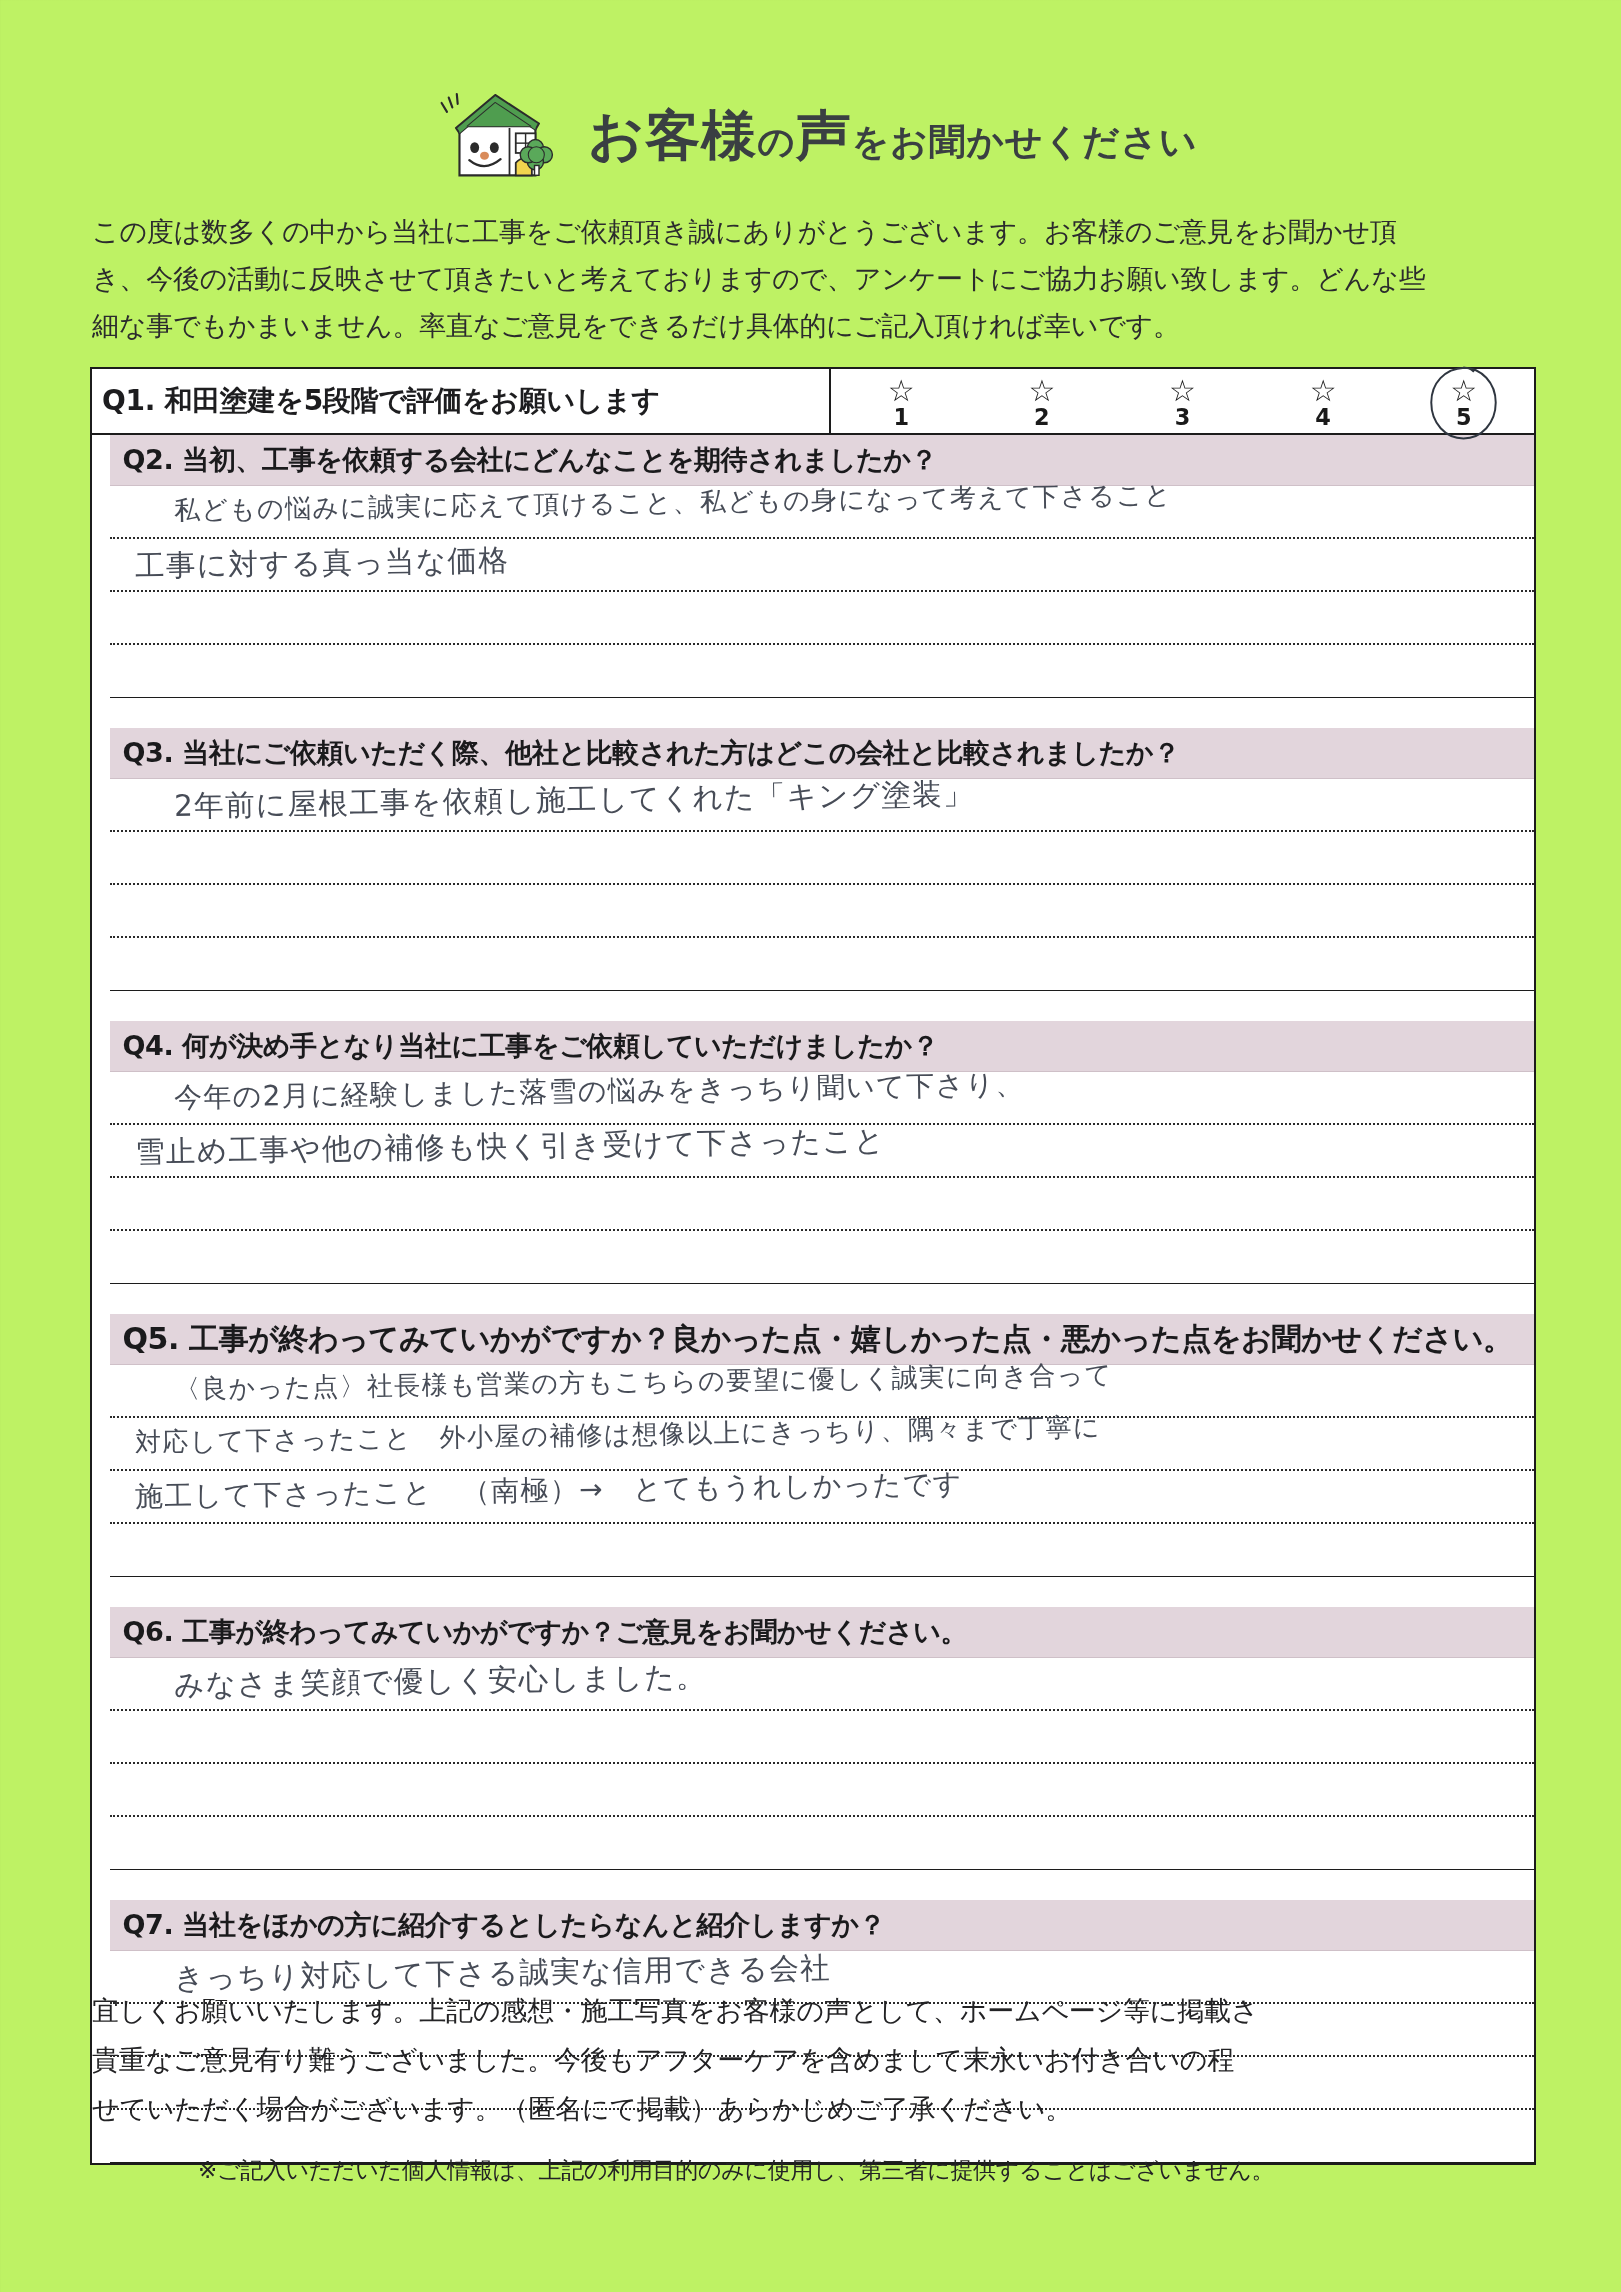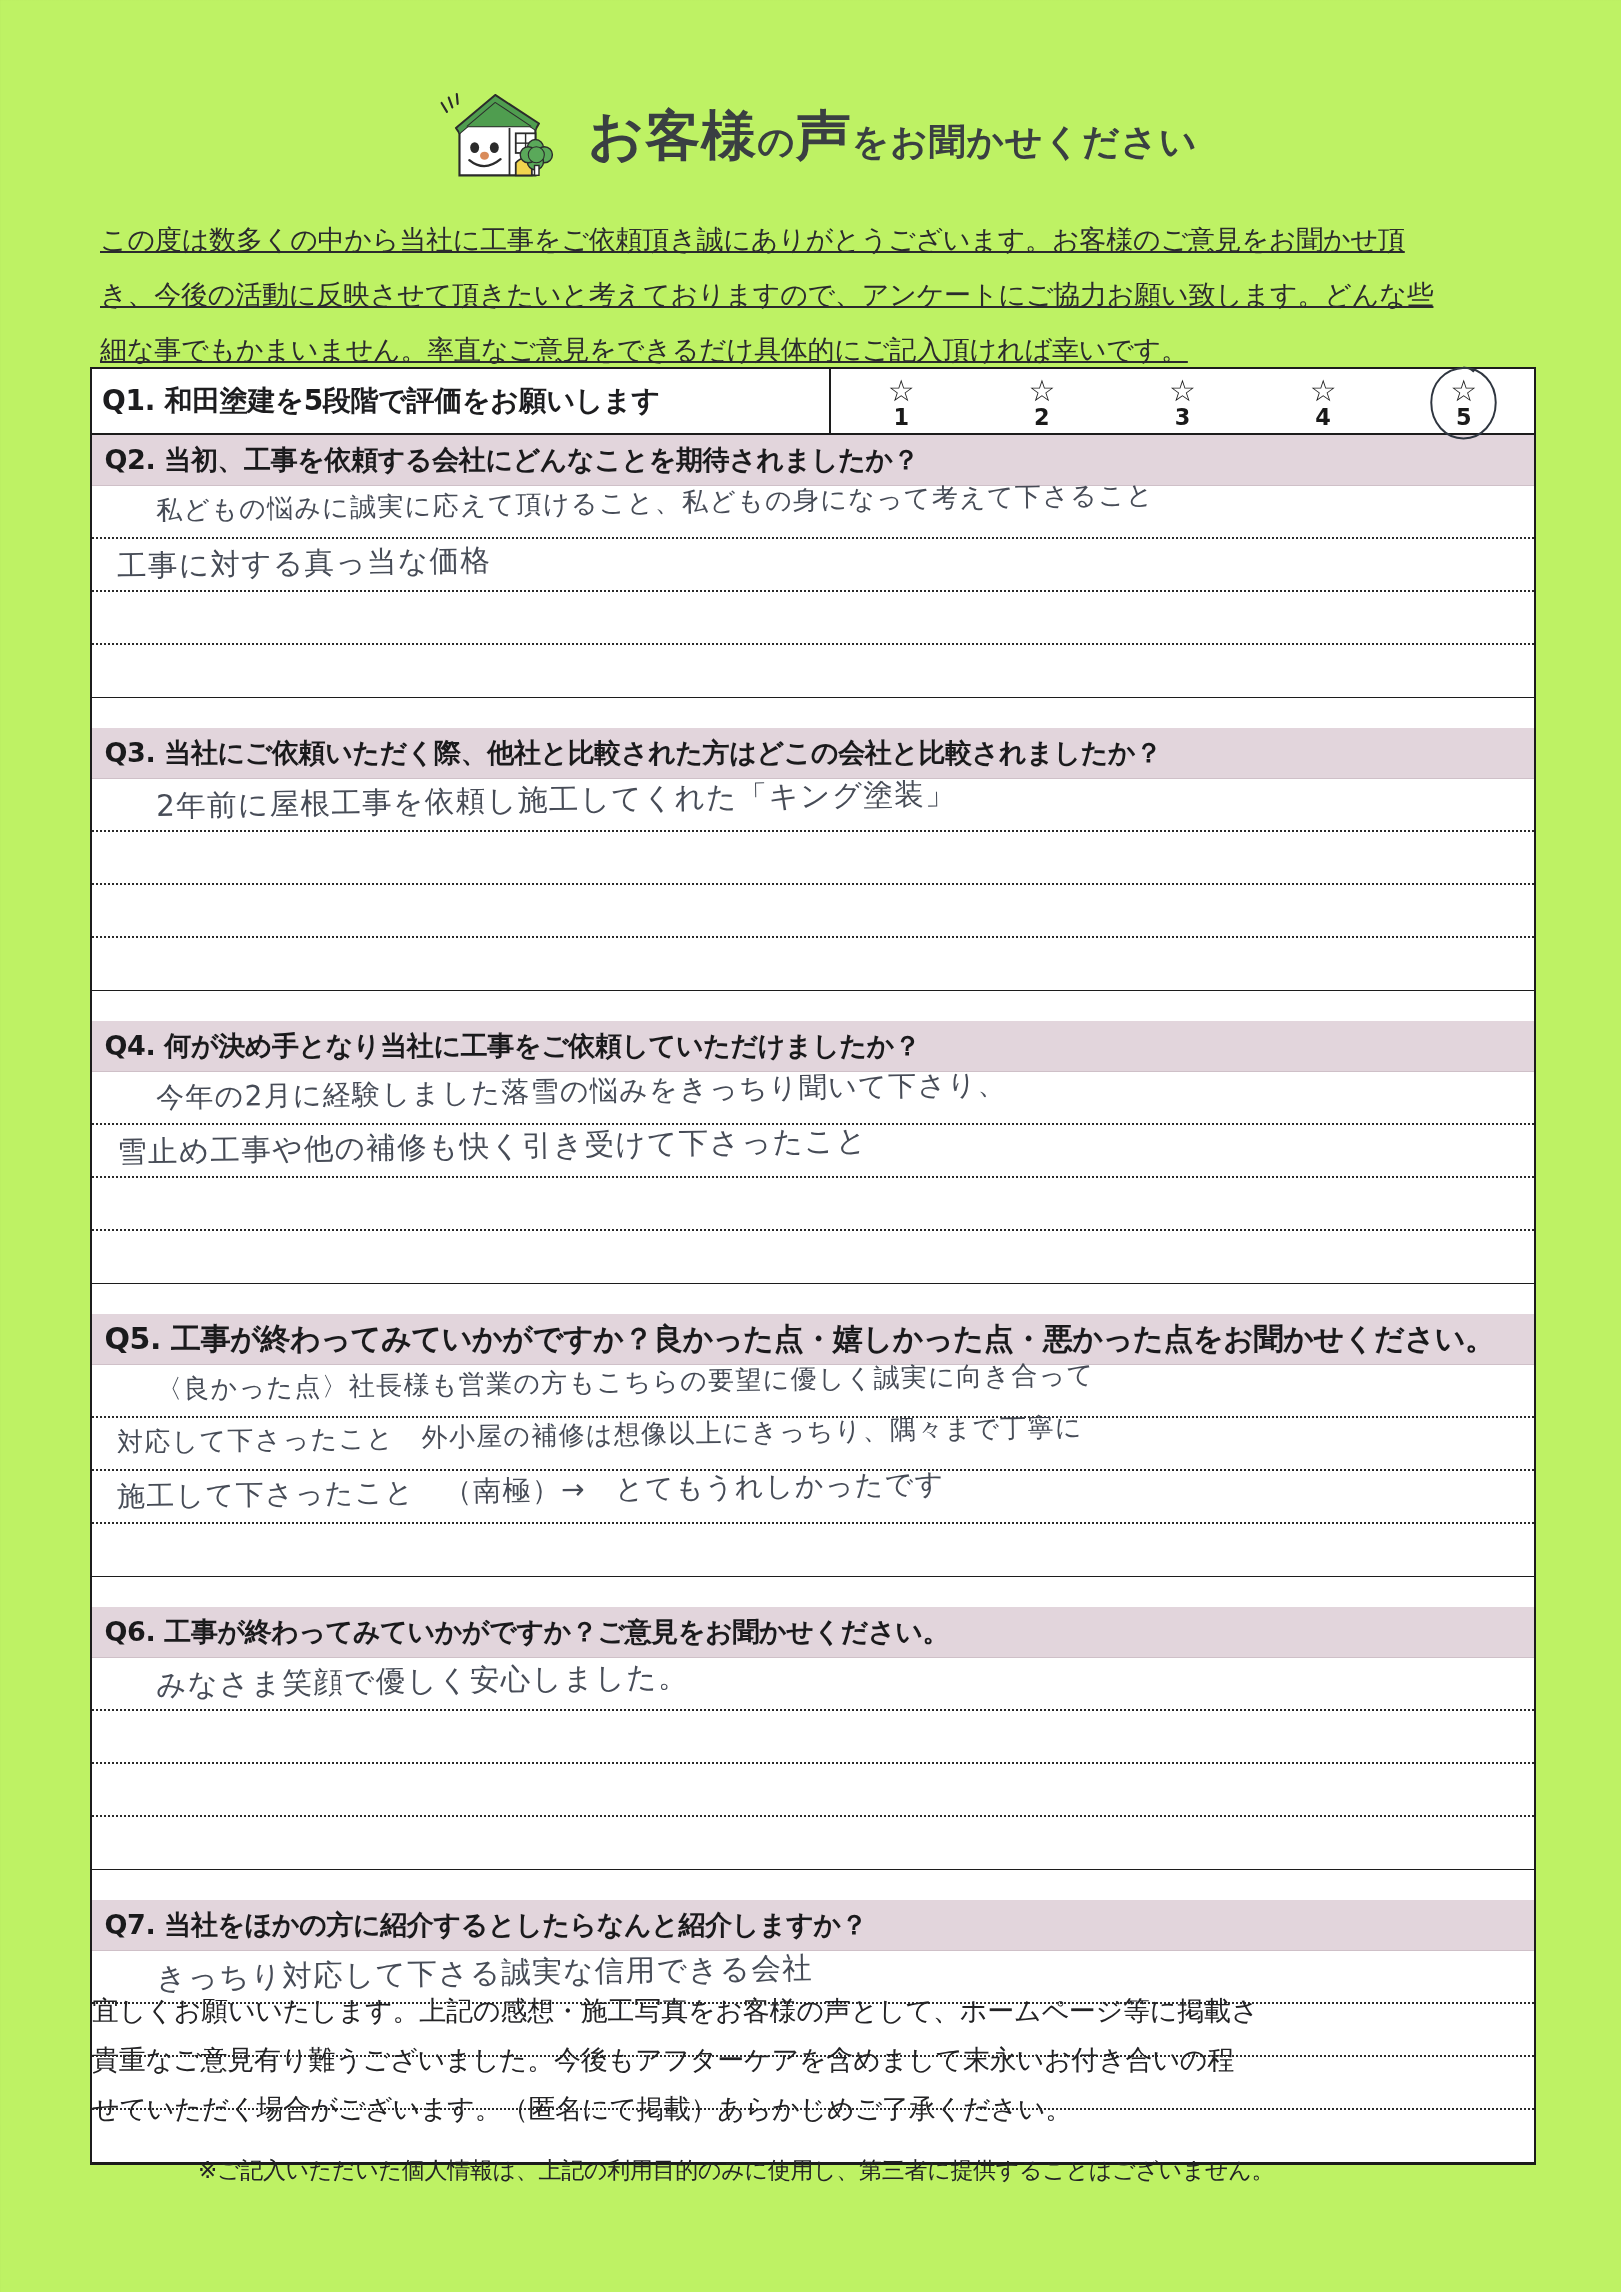--- a/index.html
+++ b/index.html
@@ -42,21 +42,21 @@
   .title .small{font-size:36px;}
   .title .big{font-size:54px;}
 
   
   .intro{
     position:absolute;left:92px;top:208px;width:1446px;
     font-size:27px;line-height:47px;
     color:#2b2b2d;
     letter-spacing:-0.2px;
   }
-  .intro p{margin:8px;white-space:nowrap;text-decoration:underline;}
+  .intro p{margin:0;white-space:nowrap;}
 
   
   .form{
     position:absolute;left:90px;top:367px;width:1446px;
     border:2.2px solid #1c1c1c;
     box-sizing:border-box;
     background:#fff;
   }
 
   
@@ -79,21 +79,21 @@
   }
   .scale-star{font-size:30px;line-height:29px;color:#1a1a1a;margin-top:1.8px;}
   .scale-num{font-size:22.4px;font-weight:bold;line-height:21.5px;color:#1a1a1a;margin-top:1.8px;}
   .circle-mark{
     position:absolute;left:50%;top:-3.6px;
     width:77px;height:77px;margin-left:-39px;
     pointer-events:none;
   }
 
   
-  .qblock{border-bottom:none;}
+  .qblock{border-bottom:none;padding-left:18px;}
   .qhead{
     background:#e2d5dc;
     height:50px;
     display:flex;align-items:center;
     padding-left:12.5px;
     font-size:27px;font-weight:bold;color:#1a1a1c;
     letter-spacing:-0.4px;
     white-space:nowrap;
     border-bottom:0.9px solid #cfc0c8;
   }

